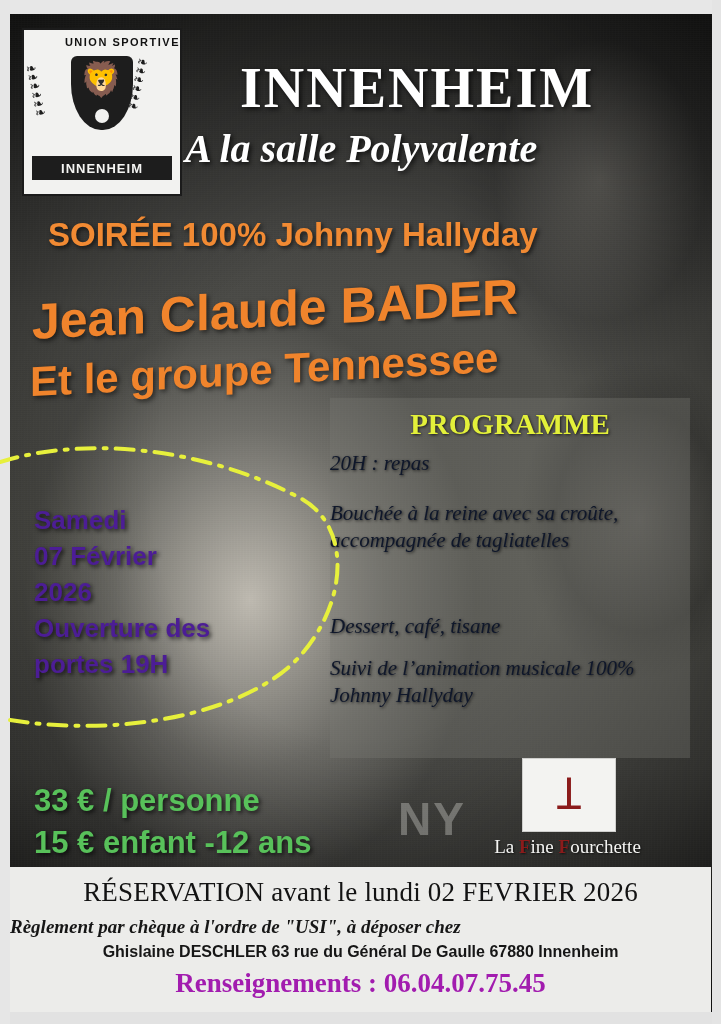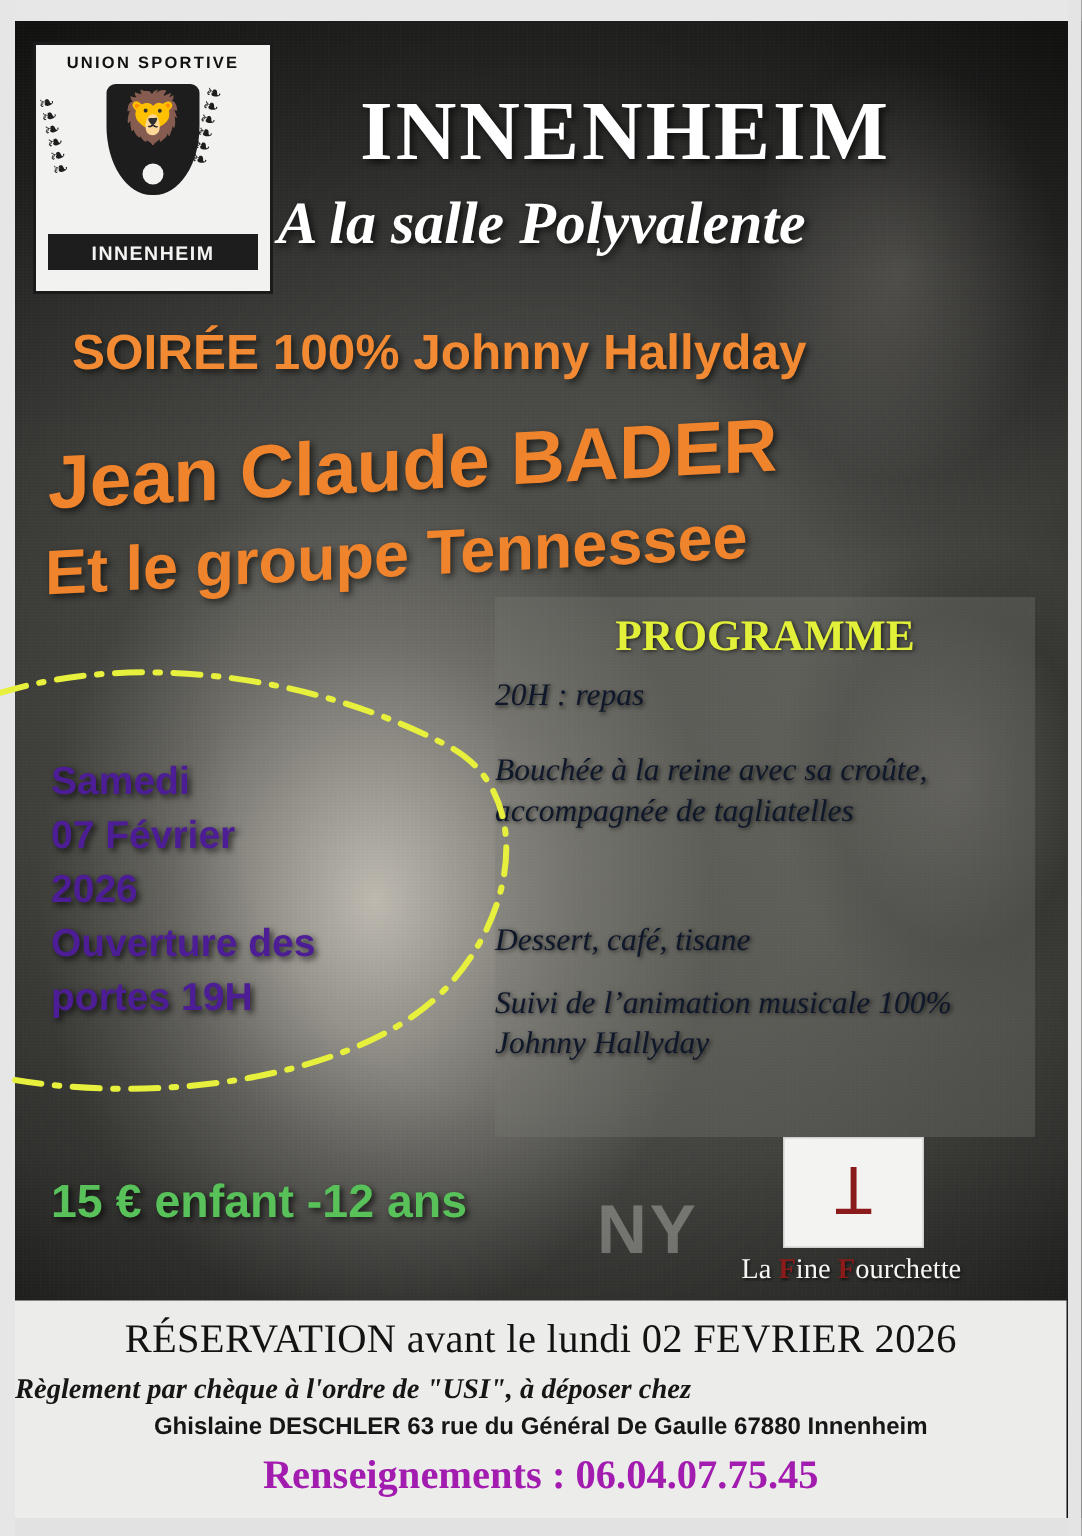--- a/index.html
+++ b/index.html
@@ -42,21 +42,21 @@
   .edge-right{position:absolute;right:0;top:0;width:9px;height:1024px;background:#e4e4e4;}
 
   
   .logo{
     position:absolute;left:22px;top:28px;width:160px;height:168px;
     background:#f2f2f0;border:2px solid #1b1b1b;
     box-sizing:border-box;
   }
   .logo-inner{position:relative;width:100%;height:100%;}
   .logo-arc{
-    position:absolute;left:0;top:6px;width:156px;text-align:center;
+    position:absolute;left:0;top:6px;width:156px;text-align:right;
     font-size:11px;font-weight:bold;letter-spacing:1.5px;color:#111;
   }
   .logo-shield{
     position:absolute;left:47px;top:26px;width:62px;height:74px;
     background:#1d1d1d;
     border-radius:6px 6px 30px 30px / 6px 6px 46px 46px;
   }
   .logo-lion{
     position:absolute;left:0;top:6px;width:62px;text-align:center;
     font-size:34px;line-height:34px;color:#f2f2f0;
@@ -275,20 +275,21 @@
 
   <div class="datebox">
     <div>Samedi</div>
     <div>07 Février</div>
     <div>2026</div>
     <div>Ouverture des</div>
     <div>portes 19H</div>
   </div>
 
   <div class="prices">
+    <div>33 € / personne</div>
     <div>15 € enfant -12 ans</div>
   </div>
 
   <div class="watermark">NY</div>
 
   <div class="resto">
     <div class="resto-box">
       <span class="resto-mark">Ʇ</span>
     </div>
     <div class="resto-name"><span>La </span><b>F</b><span>ine </span><b>F</b><span>ourchette</span></div>

